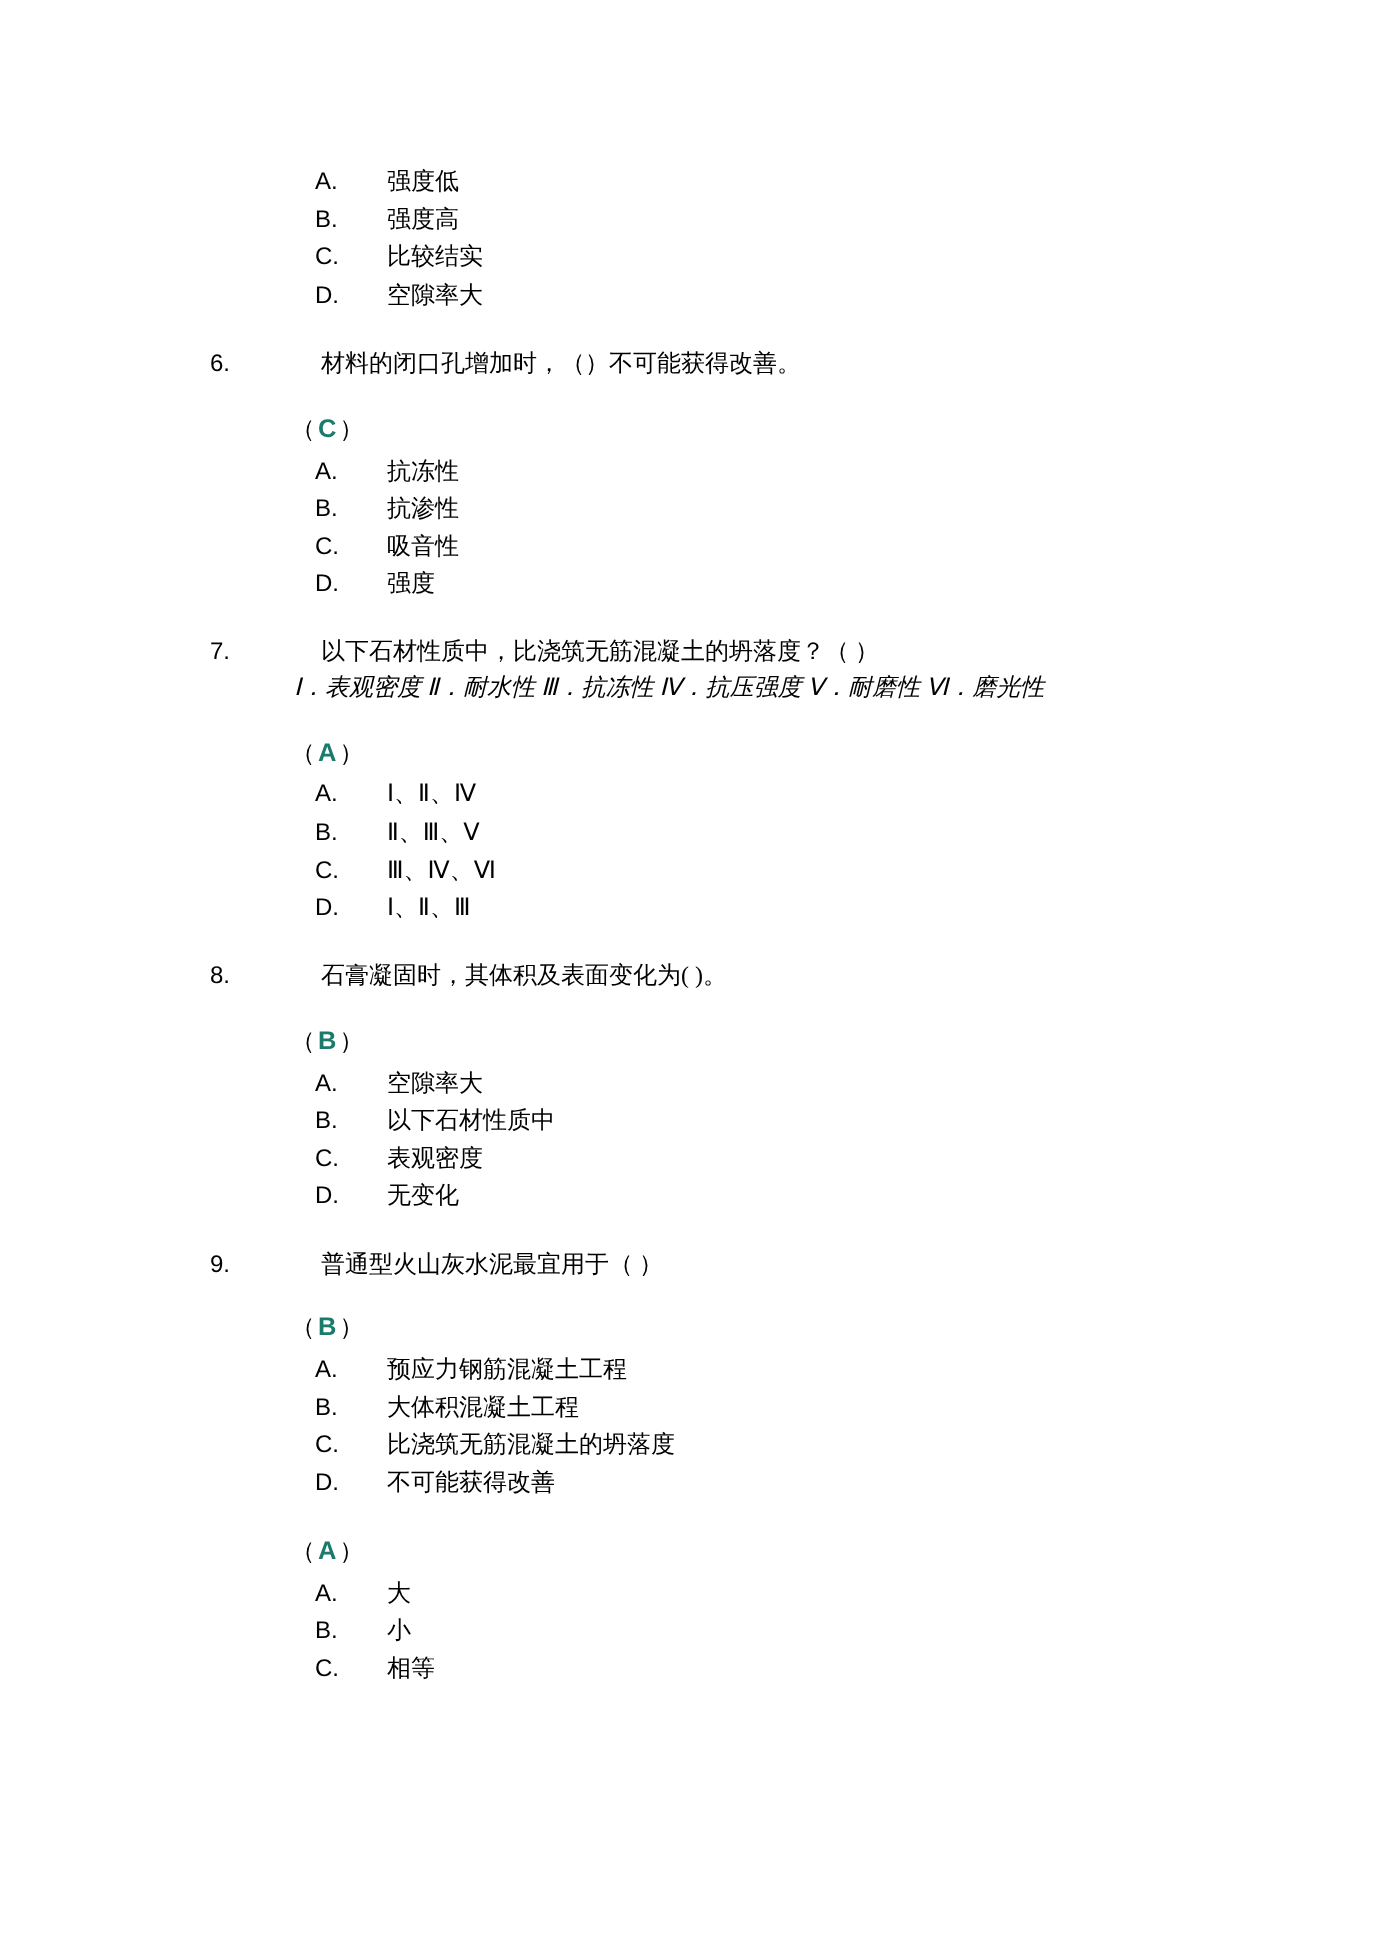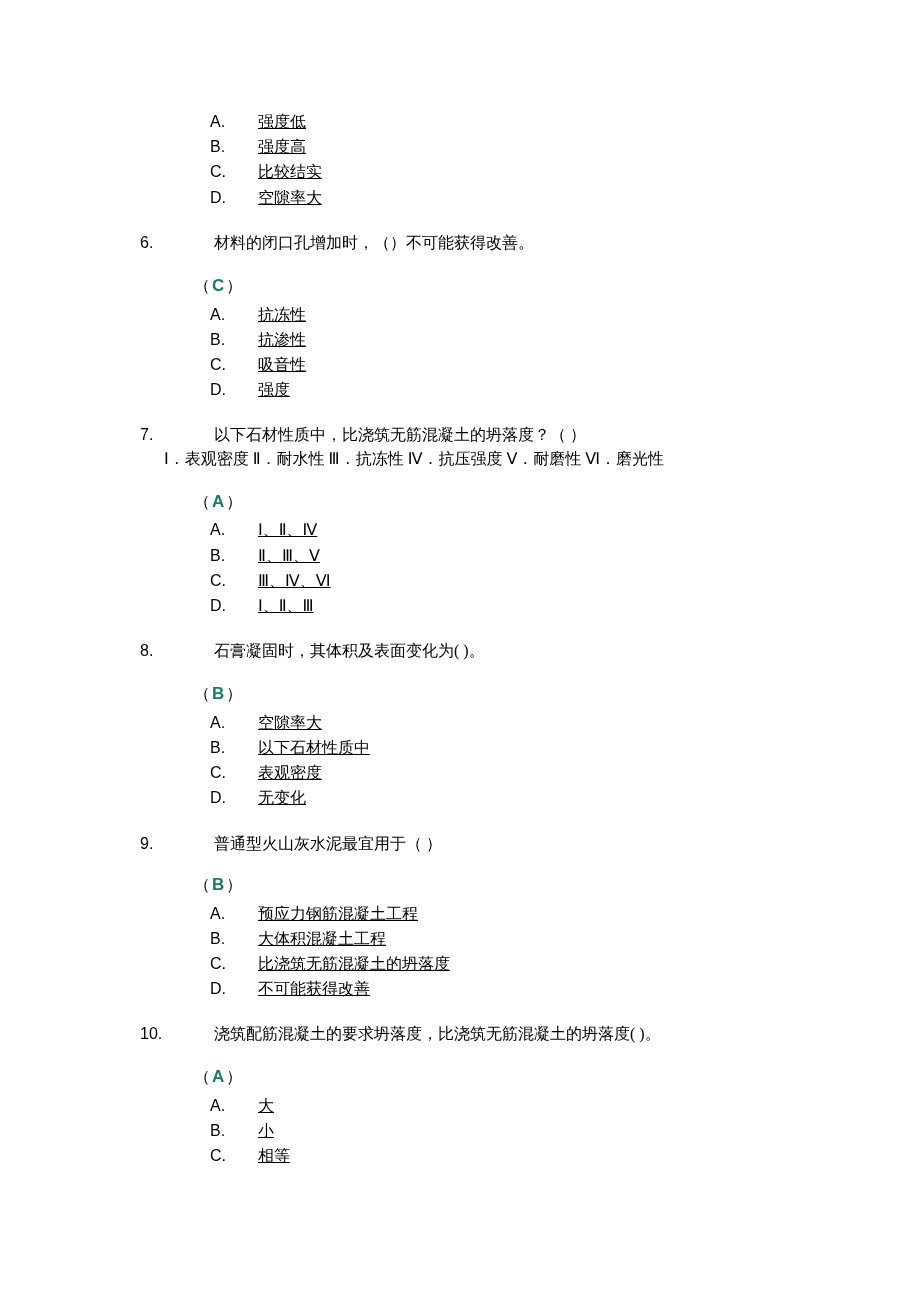--- a/index.html
+++ b/index.html
@@ -28,21 +28,22 @@
     width: 42px;
     flex: 0 0 42px;
     font-family: Arial, "Helvetica Neue", sans-serif;
     font-size: 16px;
   }
   .q-text {
     flex: 1;
     margin-left: 32px;
   }
   .sub-text {
-    margin-left: 24px;
+    margin-left: 56px;
+    font-style: italic;
   }
   .answer-block {
     margin-left: 54px;
     margin-top: 20px;
   }
   .answer-block.nogap {
     margin-top: 0;
   }
   .answer-line {
     margin-bottom: 4px;
@@ -66,21 +67,20 @@
     margin-bottom: 2px;
   }
   .opt-label {
     width: 48px;
     flex: 0 0 48px;
     font-family: Arial, "Helvetica Neue", sans-serif;
     font-size: 16px;
   }
   .opt-text {
     flex: 1;
-    text-decoration: underline;
   }
 </style>
 </head>
 <body>
 
 <div class="page">
 
   <div class="question">
     <div class="options">
       <div class="opt-row">
@@ -217,24 +217,20 @@
         <span class="opt-text"> 比浇筑无筋混凝土的坍落度</span>
       </div>
       <div class="opt-row">
         <span class="opt-label">D.</span>
         <span class="opt-text"> 不可能获得改善</span>
       </div>
     </div>
   </div>
 
   <div class="question">
-    <div class="q-line">
-      <span class="q-num">10.</span>
-      <span class="q-text">浇筑配筋混凝土的要求坍落度，比浇筑无筋混凝土的坍落度(  )。</span>
-    </div>
     <div class="answer-block">
       <div class="answer-line">
         <span class="paren">（</span><span class="ans-letter">A</span><span class="paren">）</span>
       </div>
     </div>
     <div class="options">
       <div class="opt-row">
         <span class="opt-label">A.</span>
         <span class="opt-text"> 大</span>
       </div>

